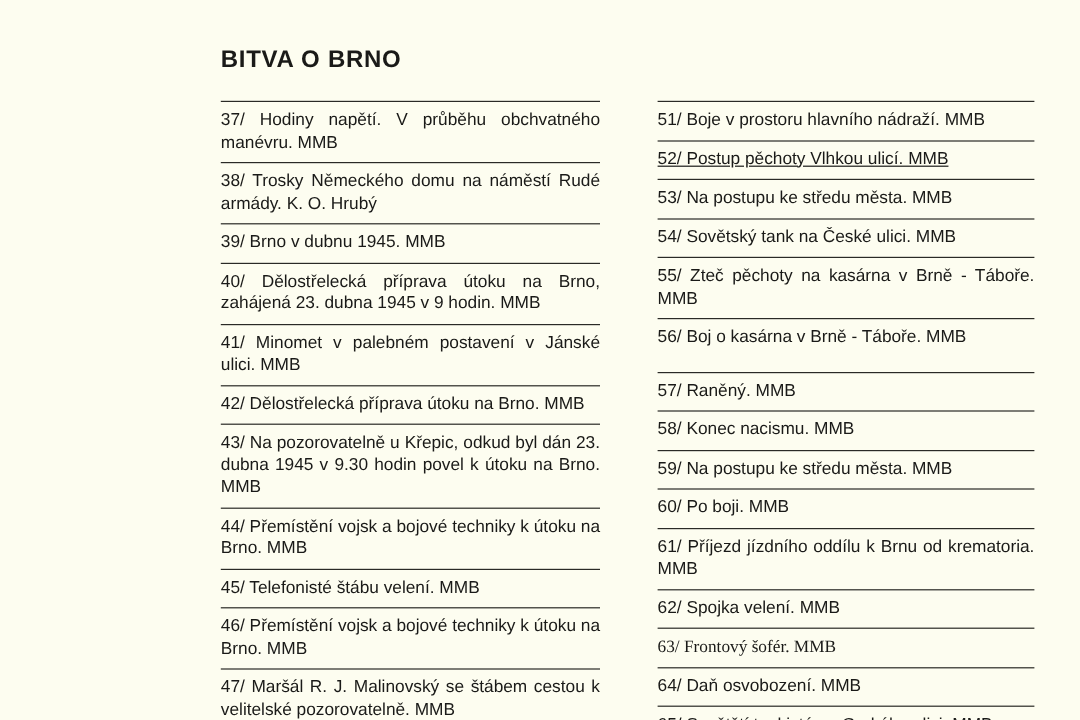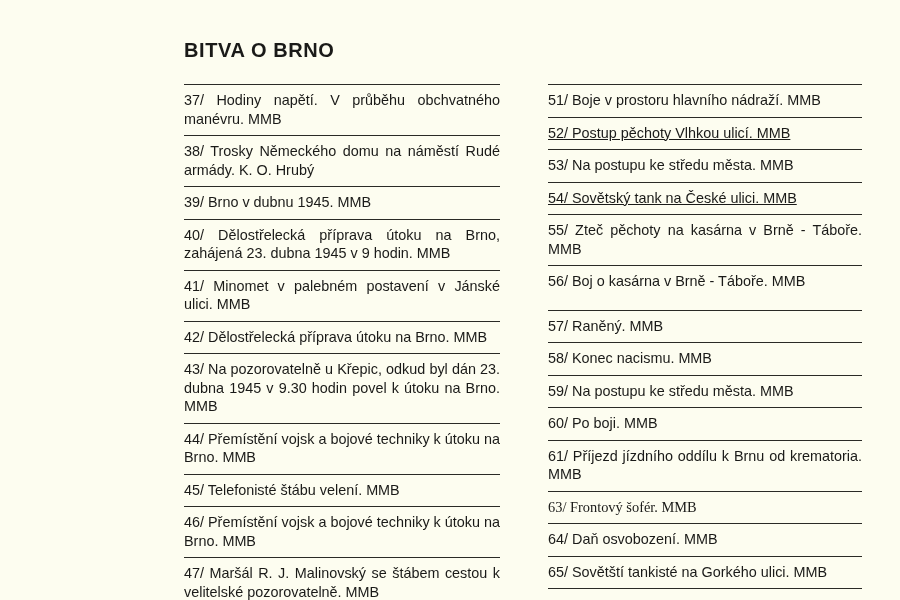--- a/index.html
+++ b/index.html
@@ -73,26 +73,27 @@
       <div class="entry" style="border-top-color: rgb(42, 42, 38); border-bottom-color: rgb(42, 42, 38);">44/ Přemístění vojsk a bojové techniky k útoku na Brno. MMB</div>
       <div class="entry" style="border-top-color: rgb(42, 42, 38); border-bottom-color: rgb(42, 42, 38);">45/ Telefonisté štábu velení. MMB</div>
       <div class="entry" style="border-top-color: rgb(42, 42, 38); border-bottom-color: rgb(42, 42, 38);">46/ Přemístění vojsk a bojové techniky k útoku na Brno. MMB</div>
       <div class="entry" style="border-top-color: rgb(42, 42, 38); border-bottom-color: rgb(42, 42, 38);">47/ Maršál R. J. Malinovský se štábem cestou k velitelské pozorovatelně. MMB</div>
     </div>
 
   <div class="column" id="col-right">
       <div class="entry" style="border-top-color: rgb(42, 42, 38); border-bottom-color: rgb(42, 42, 38);">51/ Boje v prostoru hlavního nádraží. MMB</div>
       <div class="entry" style="border-top-color: rgb(42, 42, 38); border-bottom-color: rgb(42, 42, 38); text-decoration: underline;">52/ Postup pěchoty Vlhkou ulicí. MMB</div>
       <div class="entry" style="border-top-color: rgb(42, 42, 38); border-bottom-color: rgb(42, 42, 38);">53/ Na postupu ke středu města. MMB</div>
-      <div class="entry" style="border-top-color: rgb(42, 42, 38); border-bottom-color: rgb(42, 42, 38); text-decoration: underline;">54/ Sovětský tank na České ulici. MMB</div>
+      <div class="entry" style="border-top-color: rgb(42, 42, 38); border-bottom-color: rgb(42, 42, 38);">54/ Sovětský tank na České ulici. MMB</div>
       <div class="entry" style="border-top-color: rgb(42, 42, 38); border-bottom-color: rgb(42, 42, 38);">55/ Zteč pěchoty na kasárna v Brně - Táboře. MMB</div>
       <div class="entry" style="border-top-color: rgb(42, 42, 38); border-bottom-color: rgb(42, 42, 38);">56/ Boj o kasárna v Brně - Táboře. MMB</div>
       <div class="entry" style="border-top-color: rgb(42, 42, 38); border-bottom-color: rgb(42, 42, 38); margin-top: 12px;">57/ Raněný. MMB</div>
       <div class="entry" style="border-top-color: rgb(42, 42, 38); border-bottom-color: rgb(42, 42, 38);">58/ Konec nacismu. MMB</div>
       <div class="entry" style="border-top-color: rgb(42, 42, 38); border-bottom-color: rgb(42, 42, 38);">59/ Na postupu ke středu města. MMB</div>
       <div class="entry" style="border-top-color: rgb(42, 42, 38); border-bottom-color: rgb(42, 42, 38);">60/ Po boji. MMB</div>
       <div class="entry" style="border-top-color: rgb(42, 42, 38); border-bottom-color: rgb(42, 42, 38);">61/ Příjezd jízdního oddílu k Brnu od krematoria. MMB</div>
+      <div class="entry" style="border-top-color: rgb(42, 42, 38); border-bottom-color: rgb(42, 42, 38);">62/ Spojka velení. MMB</div>
       <div class="entry" style="border-top-color: rgb(42, 42, 38); border-bottom-color: rgb(42, 42, 38); font-family: Liberation Serif, serif;">63/ Frontový šofér. MMB</div>
       <div class="entry" style="border-top-color: rgb(42, 42, 38); border-bottom-color: rgb(42, 42, 38);">64/ Daň osvobození. MMB</div>
       <div class="entry" style="border-top-color: rgb(42, 42, 38); border-bottom-color: rgb(42, 42, 38);">65/ Sovětští tankisté na Gorkého ulici. MMB</div>
     </div>
 
 </div>
 
 </body></html>

